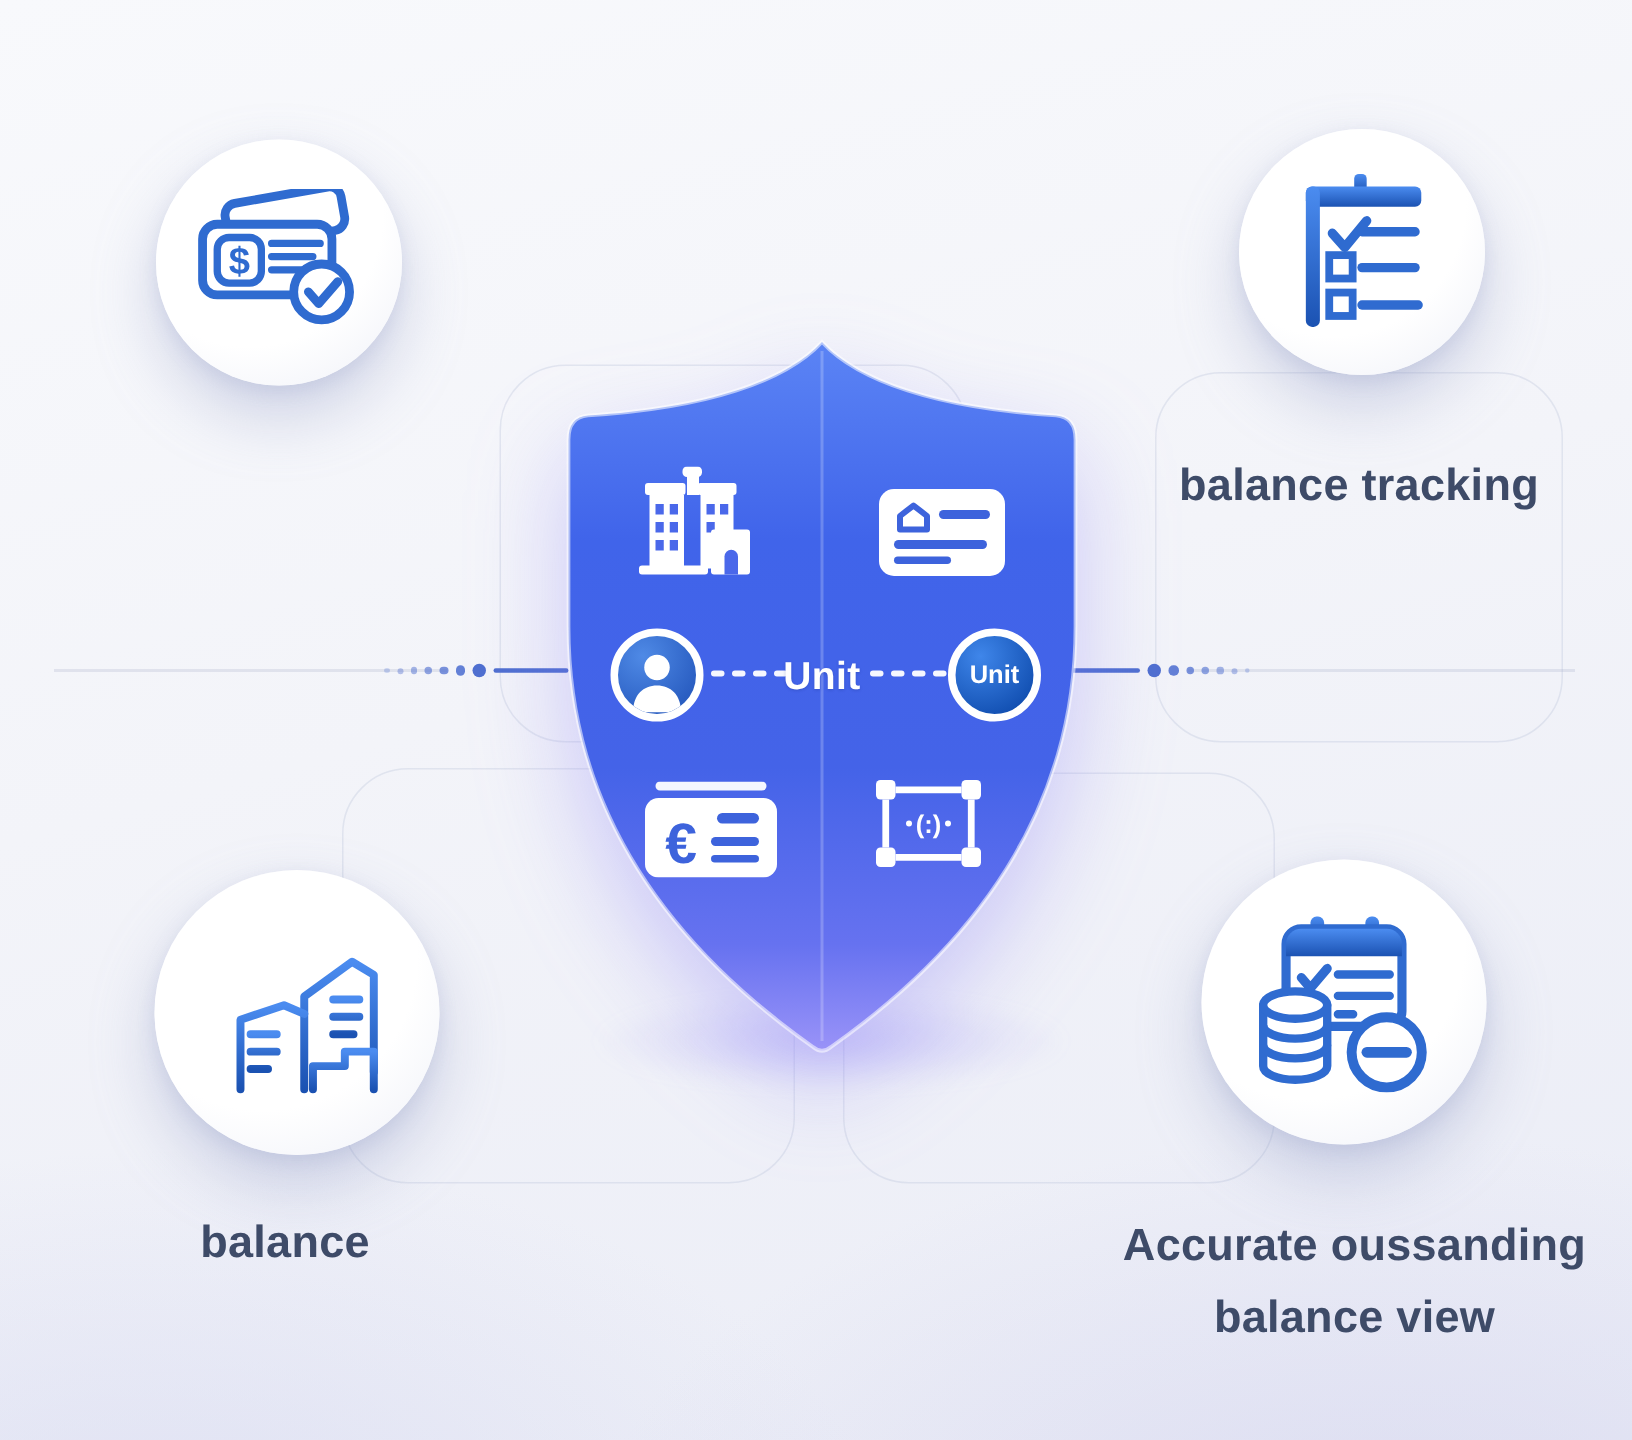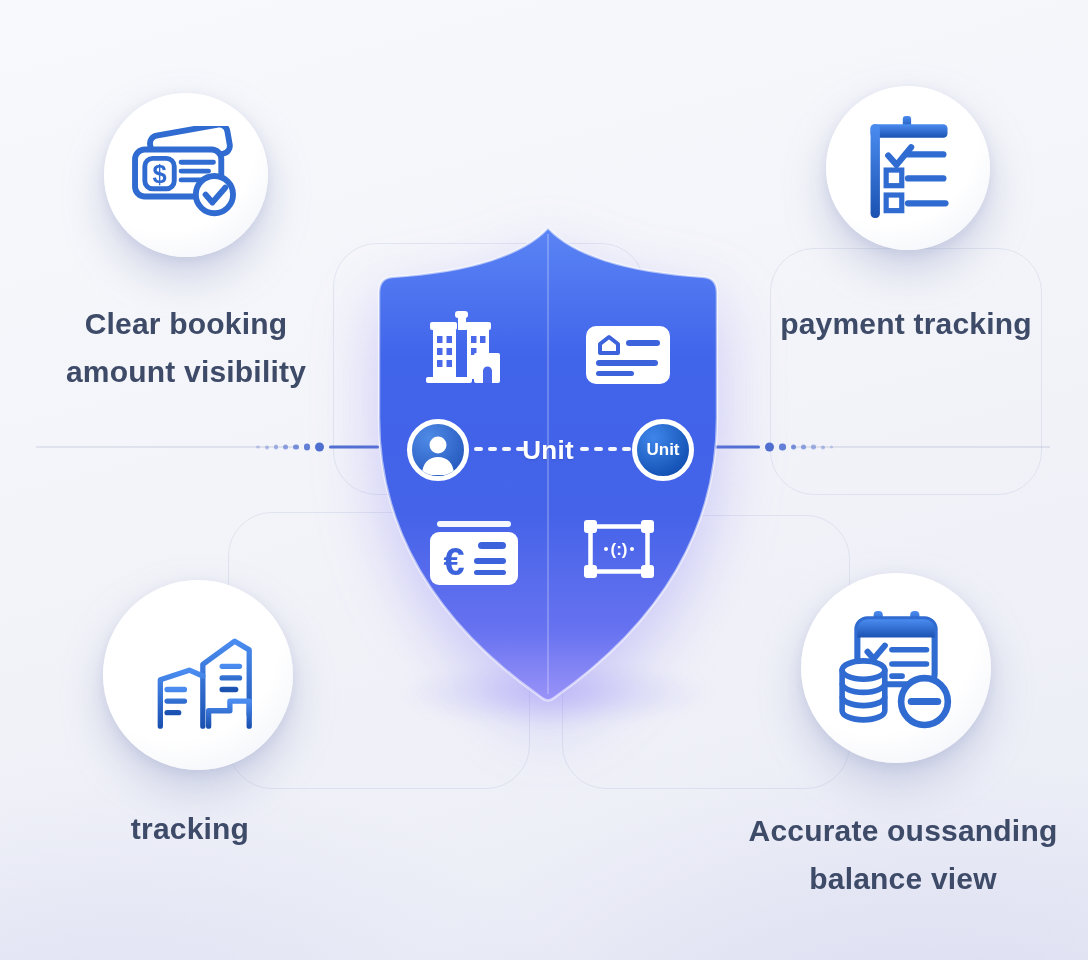--- a/index.html
+++ b/index.html
@@ -190,29 +190,25 @@
       <g stroke="#2f6bd0" stroke-width="5.5" fill="#fff">
         <path d="M7,62 v40 a21,9 0 0 0 42,0 v-40" stroke-linecap="round"></path>
         <ellipse cx="28" cy="62" rx="21" ry="9"></ellipse>
         <path d="M7,75 a21,9 0 0 0 42,0 M7,88 a21,9 0 0 0 42,0" fill="none"></path>
       </g>
       <circle cx="88" cy="93" r="23" fill="#fff" stroke="#2f6bd0" stroke-width="6.5"></circle>
       <path d="M75,93 H101" stroke="#2f6bd0" stroke-width="7" stroke-linecap="round"></path>
     </svg>
   </div>
 
-  <div class="label label-tl">
-    <div>Clear booking</div>
-    <div>amount visibility</div>
-  </div>
   <div class="label label-tr">
-    <div>payment tracking</div>
+    <div>balance tracking</div>
   </div>
   <div class="label label-bl">
-    <div>tracking</div>
+    <div>balance</div>
   </div>
   <div class="label label-br">
     <div>Accurate oussanding</div>
     <div>balance view</div>
   </div>
 
   <div class="shield-wrap">
     <svg class="shield" width="348" height="480" viewBox="0 0 348 480">
       <path d="M174,2 C150,28 98,46 18,51 Q5,52 5,67 L5,192 C5,308 66,400 168,472 Q174,477 180,472 C282,400 343,308 343,192 L343,67 Q343,52 330,51 C250,46 198,28 174,2 Z" fill="url(#gShield)" stroke="rgba(255,255,255,.55)" stroke-width="2.5"></path>
       <path d="M174,8 V468" stroke="rgba(255,255,255,.22)" stroke-width="2"></path>

